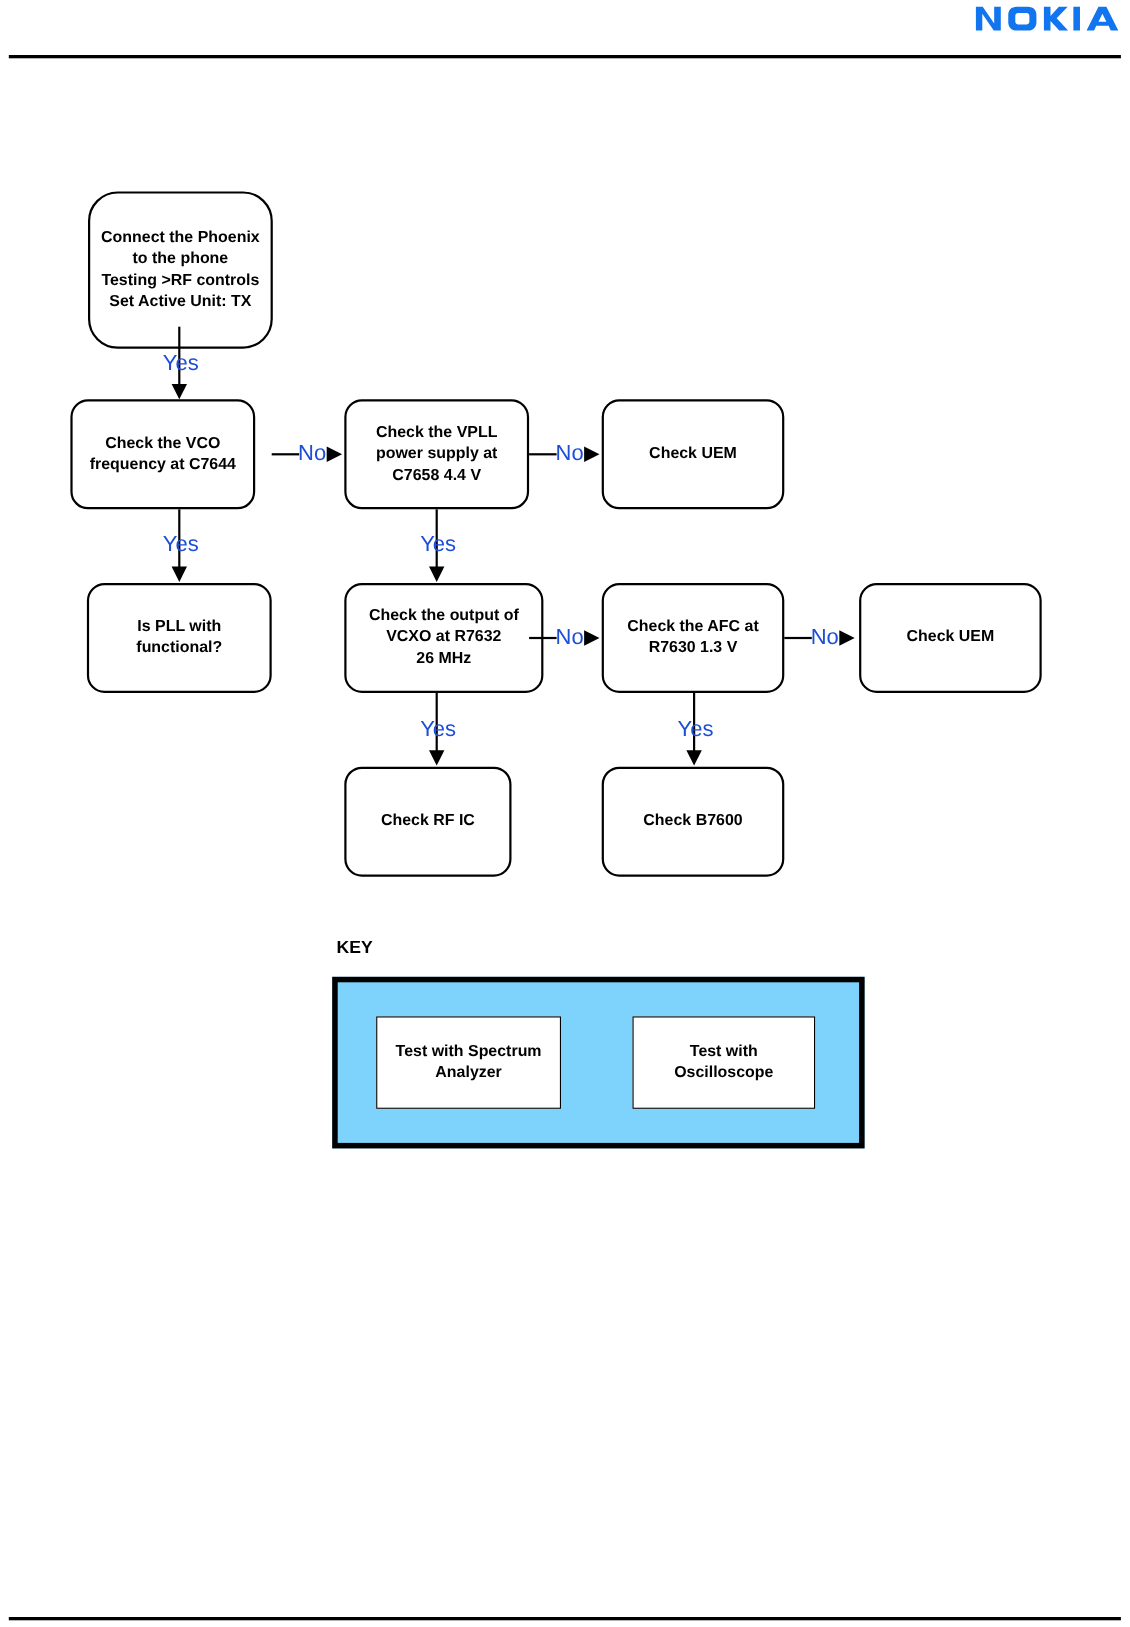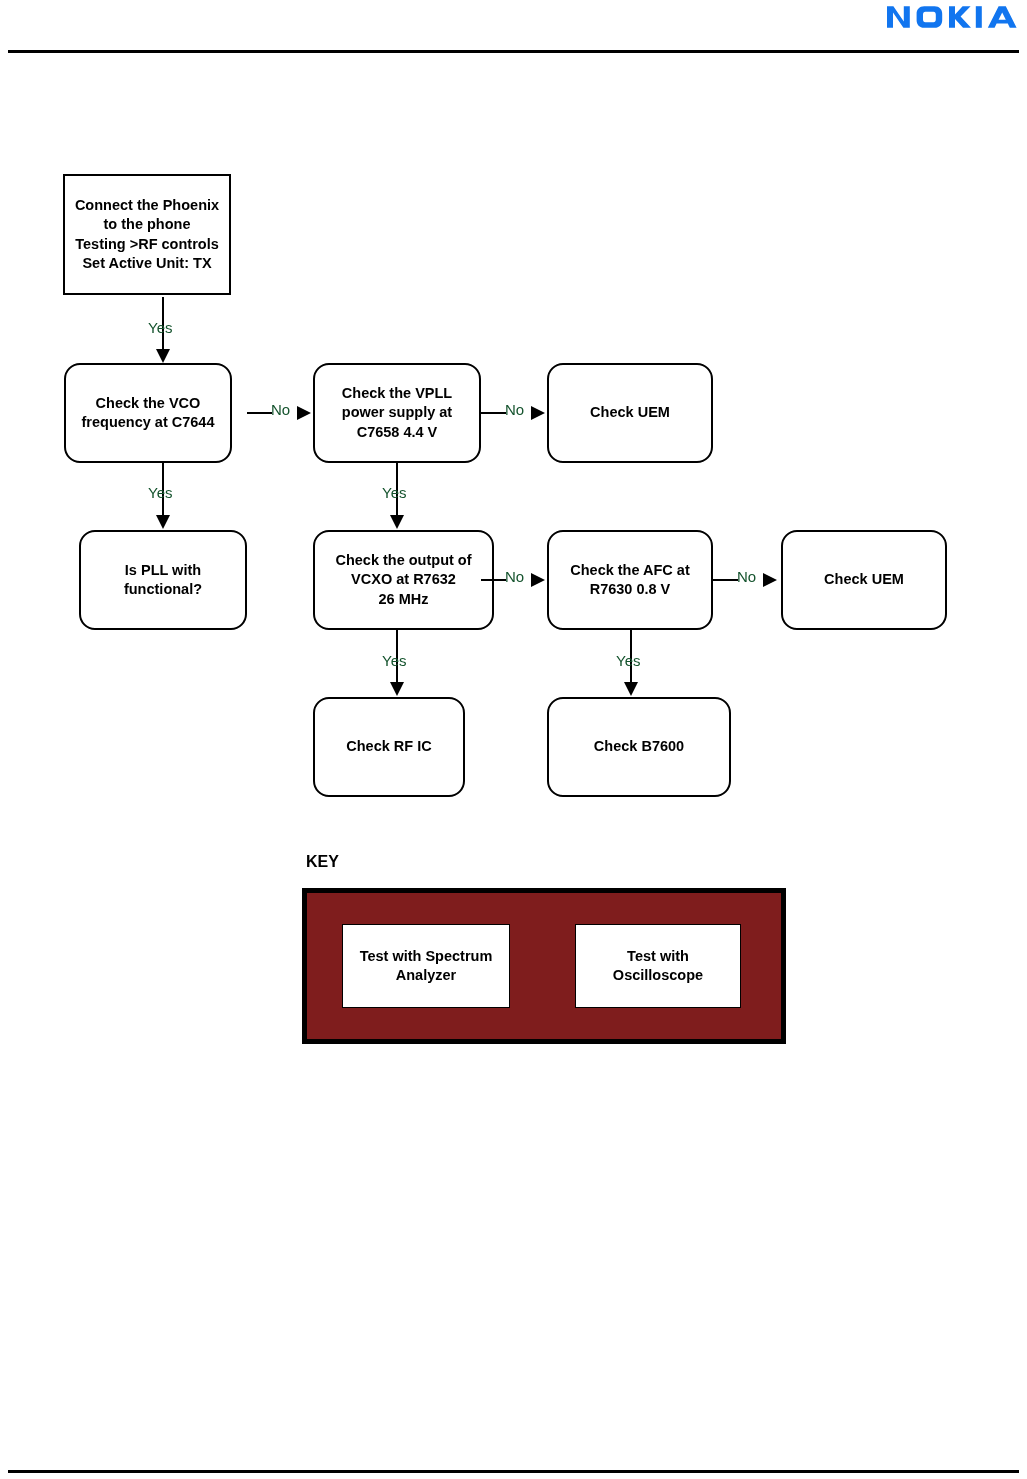--- a/index.html
+++ b/index.html
@@ -85,43 +85,43 @@
   .arrow-right {
     position: absolute;
     width: 0;
     height: 0;
     border-top: 7px solid transparent;
     border-bottom: 7px solid transparent;
     border-left: 14px solid #000000;
   }
   .edge-label {
     position: absolute;
-    font-size: 15px;
+    font-size: 20px;
     font-weight: normal;
-    color: #14532d;
+    color: #1d4ed8;
     white-space: nowrap;
   }
 
   
   .key-title {
     position: absolute;
     left: 306px;
     top: 853px;
     font-size: 16px;
     font-weight: bold;
   }
   .key-box {
     position: absolute;
     left: 302px;
     top: 888px;
     width: 484px;
     height: 156px;
     box-sizing: border-box;
     border: 5px solid #000000;
-    background: #7f1d1d;
+    background: #7dd3fc;
   }
   .key-item {
     position: absolute;
     box-sizing: border-box;
     border: 1.5px solid #000000;
     background: #ffffff;
     display: flex;
     align-items: center;
     justify-content: center;
     text-align: center;
@@ -144,21 +144,21 @@
                  M96 18 c-4 0-6 3-6 7 v12 c0 4 2 7 6 7 h20 c4 0 6-3 6-7 V25 c0-4-2-7-6-7 Z"></path>
         <path d="M155 4 h15 v21 l19-21 h20 l-25 26 26 28 h-20 l-20-22 v22 h-15 Z"></path>
         <path d="M222 4 h15 v54 h-15 Z"></path>
         <path d="M279 4 h18 l27 54 h-17 l-5-11 h-28 l-5 11 h-17 Z
                  M288 20 l-9 18 h18 Z"></path>
       </g>
     </svg>
   </div>
   <div class="header-rule"></div>
 
-  <div class="node sharp" style="left:63px; top:174px; width:168px; height:121px;">Connect the Phoenix
+  <div class="node sharp" style="left:80px; top:174px; width:168px; height:143px;border-radius:27px;">Connect the Phoenix
 to the phone
 Testing &gt;RF controls
 Set Active Unit: TX</div>
 
   <div class="vline" style="left:162px; top:297px; height:58px;"></div>
   <div class="arrow-down" style="left:156px; top:349px;"></div>
   <div class="edge-label" style="left:148px; top:319px;">Yes</div>
 
   <div class="node rounded" style="left:64px; top:363px; width:168px; height:100px;">Check the VCO
 frequency at C7644</div>
@@ -186,21 +186,21 @@
   <div class="edge-label" style="left:382px; top:484px;">Yes</div>
 
   <div class="node rounded" style="left:79px; top:530px; width:168px; height:100px;">Is PLL with
 functional?</div>
 
   <div class="node rounded" style="left:313px; top:530px; width:181px; height:100px;">Check the output of
 VCXO at R7632
 26 MHz</div>
 
   <div class="node rounded" style="left:547px; top:530px; width:166px; height:100px;">Check the AFC at
-R7630 0.8 V</div>
+R7630 1.3 V</div>
 
   <div class="node rounded" style="left:781px; top:530px; width:166px; height:100px;">Check UEM</div>
 
   <div class="hline" style="left:481px; top:579px; width:25px;"></div>
   <div class="edge-label" style="left:505px; top:568px;">No</div>
   <div class="arrow-right" style="left:531px; top:573px;"></div>
 
   <div class="hline" style="left:713px; top:579px; width:25px;"></div>
   <div class="edge-label" style="left:737px; top:568px;">No</div>
   <div class="arrow-right" style="left:763px; top:573px;"></div>
@@ -208,21 +208,21 @@
   <div class="vline" style="left:396px; top:630px; height:58px;"></div>
   <div class="arrow-down" style="left:390px; top:682px;"></div>
   <div class="edge-label" style="left:382px; top:652px;">Yes</div>
 
   <div class="vline" style="left:630px; top:630px; height:58px;"></div>
   <div class="arrow-down" style="left:624px; top:682px;"></div>
   <div class="edge-label" style="left:616px; top:652px;">Yes</div>
 
   <div class="node rounded" style="left:313px; top:697px; width:152px; height:100px;">Check  RF IC</div>
 
-  <div class="node rounded" style="left:547px; top:697px; width:184px; height:100px;">Check B7600</div>
+  <div class="node rounded" style="left:547px; top:697px; width:166px; height:100px;">Check B7600</div>
 
   <div class="key-title">KEY</div>
   <div class="key-box">
     <div class="key-item" style="left:35px; top:31px; width:168px; height:84px; position:absolute;">Test with Spectrum
 Analyzer</div>
     <div class="key-item" style="left:268px; top:31px; width:166px; height:84px; position:absolute;">Test with
 Oscilloscope</div>
   </div>
 
   <div class="footer-rule"></div>

